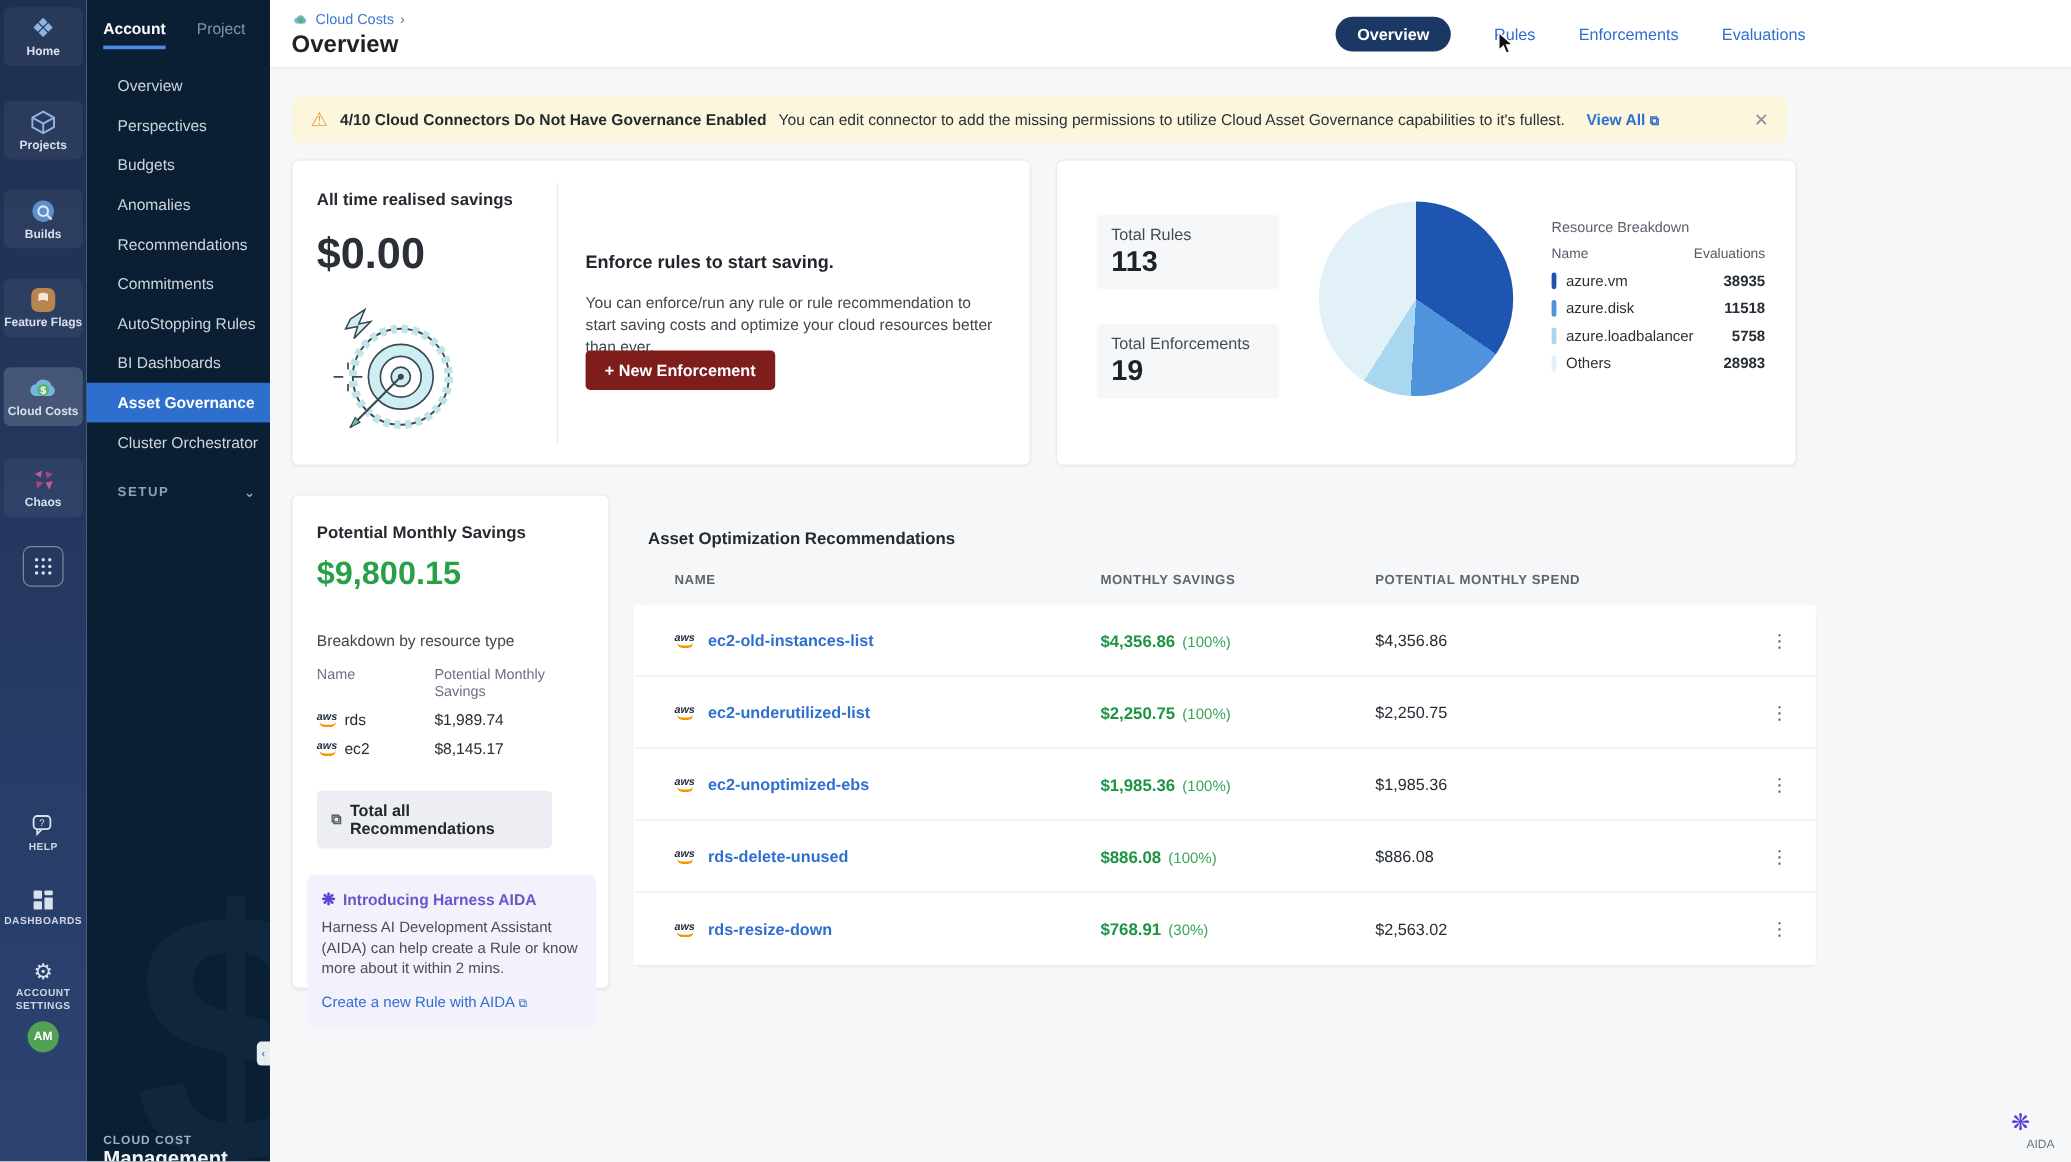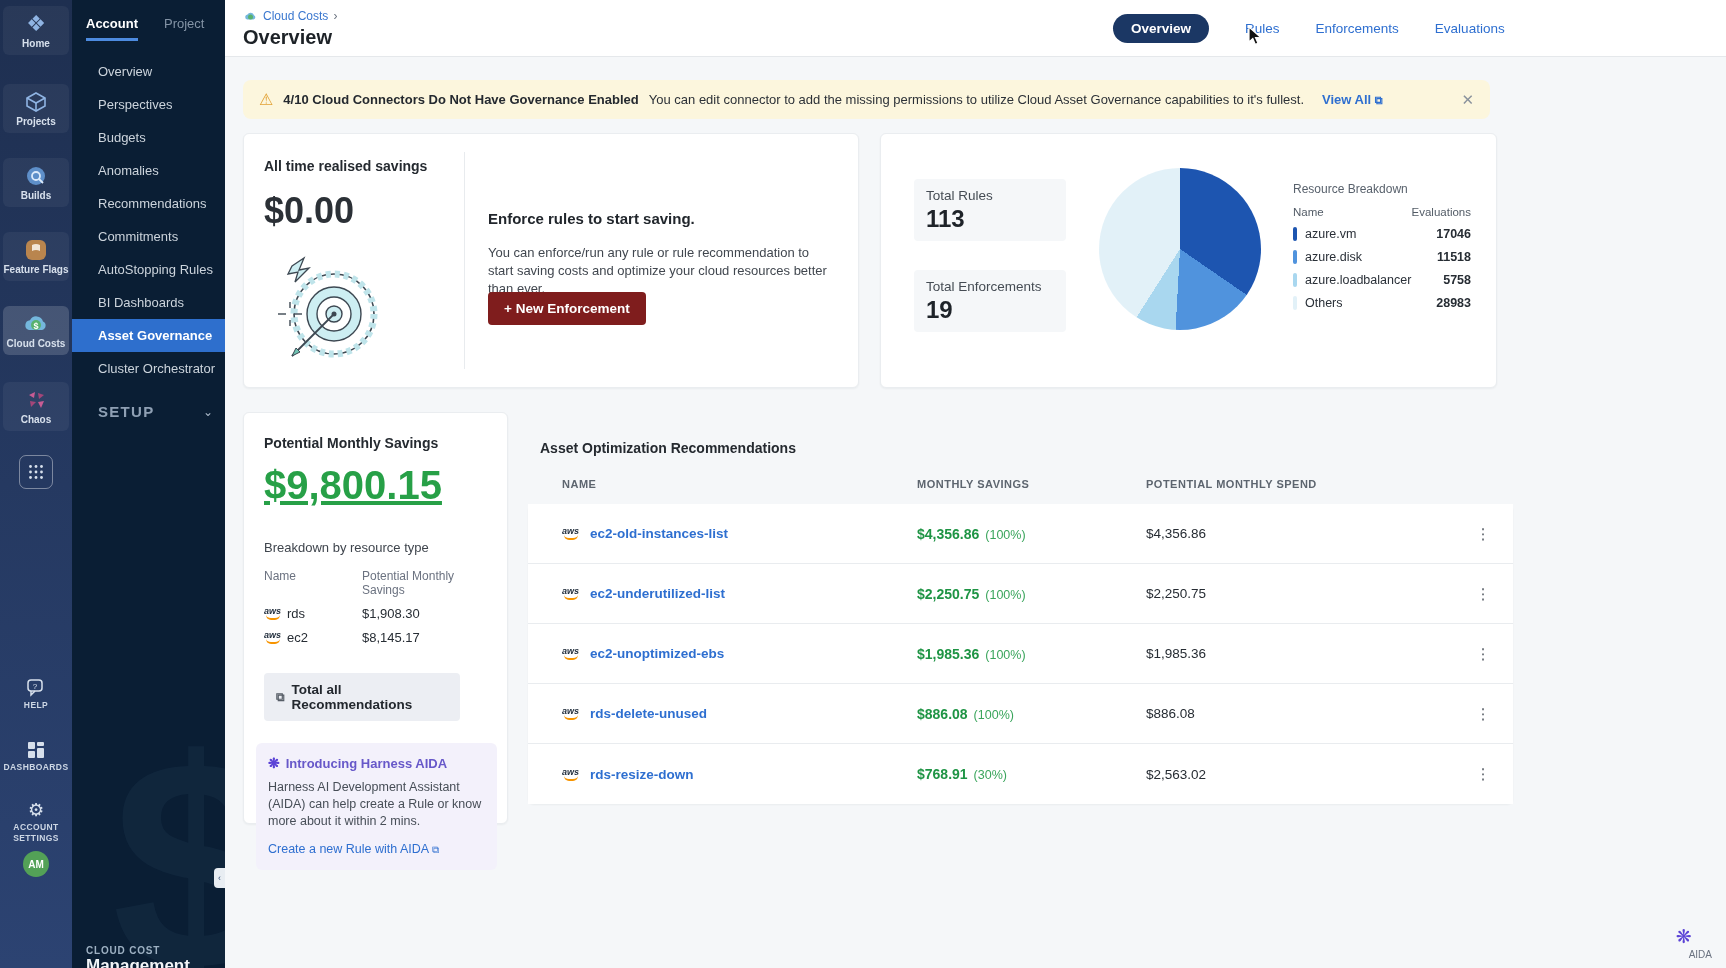--- a/index.html
+++ b/index.html
@@ -17,21 +17,21 @@
 
   
   .sidebar { position:absolute; left:72px; top:0; width:153px; height:100%; background:#0a1e34; z-index:20; overflow:hidden; }
   .side-tabs { display:flex; gap:26px; padding:16px 0 0 14px; }
   .side-tab { font-size:13px; color:#8494a6; cursor:pointer; padding-bottom:7px; }
   .side-tab.active { color:#fff; font-weight:700; border-bottom:3px solid #4d8be0; }
   .nav { margin-top:14px; display:flex; flex-direction:column; }
   .nav-item { height:33px; line-height:33px; padding-left:26px; font-size:13px; color:#ccd4dc; cursor:pointer; white-space:nowrap; }
   .nav-item.active { background:#2e6fcd; color:#fff; font-weight:600; }
   .setup-row { margin-top:18px; padding:0 12px 0 26px; display:flex; align-items:center; justify-content:space-between; cursor:pointer; }
-  .setup-label { font-size:15px; font-weight:700; letter-spacing:1.3px; color:#8fa0b4; }
+  .setup-label { font-size:11px; font-weight:700; letter-spacing:1.3px; color:#8fa0b4; }
   .chev { color:#aab8c8; font-size:12px; }
   .watermark { position:absolute; bottom:-70px; left:40px; font-size:300px; font-weight:700; color:rgba(125,165,205,.06); pointer-events:none; }
   .side-footer { position:absolute; left:14px; bottom:-8px; }
   .side-footer .l1 { font-size:10px; font-weight:700; letter-spacing:.8px; color:#9db0c2; }
   .side-footer .l2 { font-size:17px; font-weight:600; color:#f2f5f8; }
   .collapse-tab { position:absolute; right:0; bottom:80px; width:11px; height:20px; background:#e8edf2; border-radius:4px 0 0 4px; color:#37507a; font-size:9px; display:flex; align-items:center; justify-content:center; cursor:pointer; }
 
   
   .main { position:absolute; left:225px; top:0; right:0; bottom:0; background:#f5f7f9; }
   .topbar { position:absolute; left:0; right:0; top:0; height:57px; background:#fff; border-bottom:1px solid #e5e8eb; }
@@ -75,21 +75,21 @@
   .legend { position:absolute; left:412px; top:48px; width:178px; }
   .legend-title { font-size:12px; color:#58616c; }
   .legend-head { display:flex; justify-content:space-between; font-size:11.5px; color:#525b66; margin-top:10px; }
   .legend-row { display:flex; align-items:center; margin-top:9px; }
   .legend-bar { width:4px; height:14px; border-radius:2px; margin-right:8px; flex:0 0 4px; }
   .legend-name { font-size:12.5px; color:#2a3038; }
   .legend-val { margin-left:auto; font-size:12.5px; font-weight:600; color:#272d34; }
 
   
   .card3 { left:18px; top:355px; width:265px; height:412px; padding:22px 20px; }
-  .green-big { font-size:40px; font-weight:700; margin-top:12px;text-decoration:underline; }
+  .green-big { font-size:27px; font-weight:700; margin-top:12px; }
   .bd-title { font-size:13px; color:#3f454d; margin-top:32px; }
   .mini-head { display:flex; font-size:12px; color:#6b7280; margin-top:14px; }
   .mini-head .c2, .mini-row .c2 { margin-left:auto; width:125px; }
   .mini-row { display:flex; align-items:center; margin-top:9px; font-size:13px; color:#272d34; }
   .mini-row .c1 { display:flex; align-items:center; gap:6px; }
   .btn-light { display:flex; align-items:center; gap:7px; margin-top:28px; background:#eceef3; border-radius:4px; padding:9px 12px; font-size:13.5px; font-weight:600; color:#23282e; cursor:pointer; width:196px; }
   .ext-ic { color:#565d66; font-size:12px; }
   .aida-card { margin-top:22px; margin-left:-8px; width:241px; background:#f3f1fb; border-radius:6px; padding:12px 12px 14px; }
   .aida-head { display:flex; align-items:center; gap:6px; font-size:13px; font-weight:600; color:#6758c9; }
   .aida-ic { color:#5b43d6; font-size:14px; }
@@ -316,21 +316,21 @@
       </div>
       <div class="legend">
         <div class="legend-title">Resource Breakdown</div>
         <div class="legend-head">
           <span>Name</span>
           <span>Evaluations</span>
         </div>
         <div class="legend-row">
           <span class="legend-bar" style="background-color: rgb(29, 85, 176);"></span>
           <span class="legend-name">azure.vm</span>
-          <span class="legend-val">17046</span>
+          <span class="legend-val">38935</span>
         </div>
         <div class="legend-row">
           <span class="legend-bar" style="background-color: rgb(80, 147, 221);"></span>
           <span class="legend-name">azure.disk</span>
           <span class="legend-val">11518</span>
         </div>
         <div class="legend-row">
           <span class="legend-bar" style="background-color: rgb(169, 215, 239);"></span>
           <span class="legend-name">azure.loadbalancer</span>
           <span class="legend-val">5758</span>
@@ -352,21 +352,21 @@
         <span class="c2">Potential Monthly Savings</span>
       </div>
       <div class="mini-row">
         <span class="c1">
             <span class="aws">
               <b>aws</b>
               <i></i>
             </span>
             <span>rds</span>
           </span>
-        <span class="c2">$1,908.30</span>
+        <span class="c2">$1,989.74</span>
       </div>
       <div class="mini-row">
         <span class="c1">
             <span class="aws">
               <b>aws</b>
               <i></i>
             </span>
             <span>ec2</span>
           </span>
         <span class="c2">$8,145.17</span>

